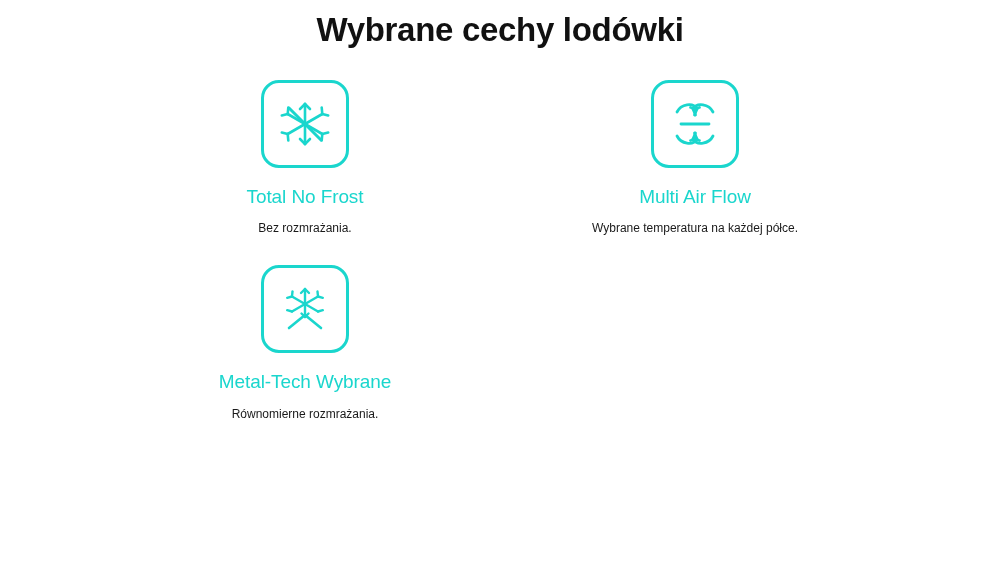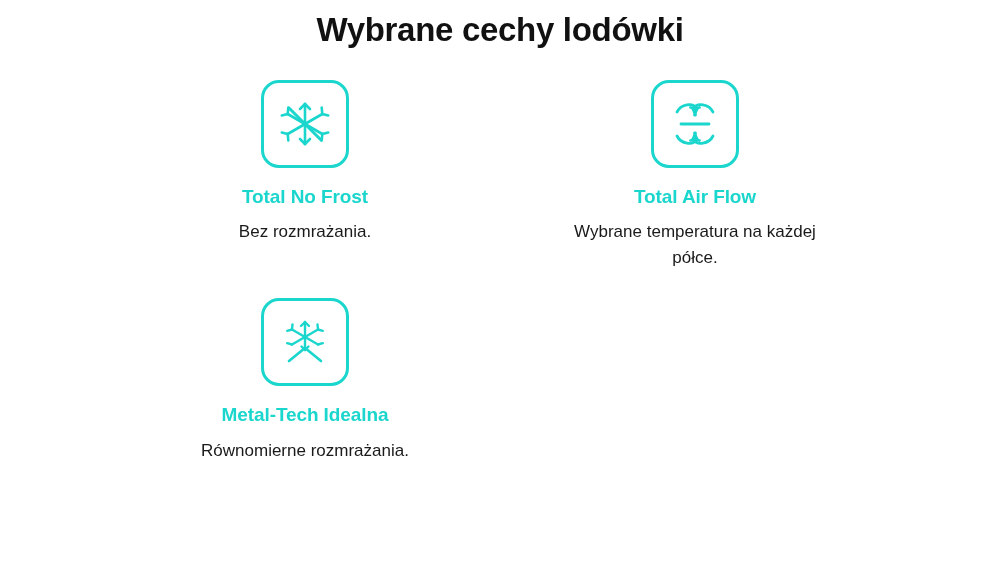--- a/index.html
+++ b/index.html
@@ -55,28 +55,28 @@
     border: 3px solid #1ad6cd;
     border-radius: 18px;
     display: flex;
     align-items: center;
     justify-content: center;
     box-sizing: border-box;
   }
   .feature-title {
     margin-top: 16px;
     font-size: 19px;
-    font-weight: bold;
+    font-weight: normal;
     color: #1ad6cd;
     line-height: 1.35;
     letter-spacing: -0.1px;
   }
   .feature-desc {
     margin-top: 10px;
-    font-size: 17px;
+    font-size: 12px;
     color: #1a1a1a;
     line-height: 1.5;
     max-width: 260px;
   }
   svg { display: block; }
 </style>
 </head>
 <body>
 
 <div class="page">
@@ -121,21 +121,21 @@
             <path d="M46 16 C42 8, 30 6, 26 13"></path>
             <path d="M26 13 l6.5 -1.5 M26 13 l2.5 6"></path>
             <path d="M10 40 C14 48, 26 50, 30 43"></path>
             <path d="M30 43 l-6.5 1.5 M30 43 l-2.5 -6"></path>
             <path d="M46 40 C42 48, 30 50, 26 43"></path>
             <path d="M26 43 l6.5 1.5 M26 43 l2.5 -6"></path>
             <line x1="14" y1="28" x2="42" y2="28"></line>
           </g>
         </svg>
       </div>
-      <div class="feature-title">Total Air Flow</div>
+      <div class="feature-title">Multi Air Flow</div>
       <div class="feature-desc">Wybrane temperatura na każdej półce.</div>
     </div>
 
     <div class="feature row2">
       <div class="icon-box">
         <svg width="56" height="56" viewBox="0 0 56 56" aria-hidden="true">
           <g stroke="#1ad6cd" stroke-width="2.4" stroke-linecap="round" fill="none">
             <line x1="28" y1="8" x2="28" y2="36"></line>
             <line x1="15" y1="15.5" x2="41" y2="30.5"></line>
             <line x1="15" y1="30.5" x2="41" y2="15.5"></line>
@@ -146,19 +146,19 @@
             <line x1="41" y1="15.5" x2="40.5" y2="10.5"></line>
             <line x1="41" y1="15.5" x2="45.8" y2="16.8"></line>
             <line x1="15" y1="30.5" x2="10.2" y2="29.2"></line>
             <line x1="41" y1="30.5" x2="45.8" y2="29.2"></line>
             <line x1="28" y1="36" x2="24.5" y2="32.5"></line>
             <line x1="28" y1="36" x2="31.5" y2="32.5"></line>
             <path d="M12 47 L28 34 L44 47" stroke-width="2.6"></path>
           </g>
         </svg>
       </div>
-      <div class="feature-title">Metal-Tech Idealna</div>
+      <div class="feature-title">Metal-Tech Wybrane</div>
       <div class="feature-desc">Równomierne rozmrażania.</div>
     </div>
 
 
   </div>
 </div>
 
 </body></html>

